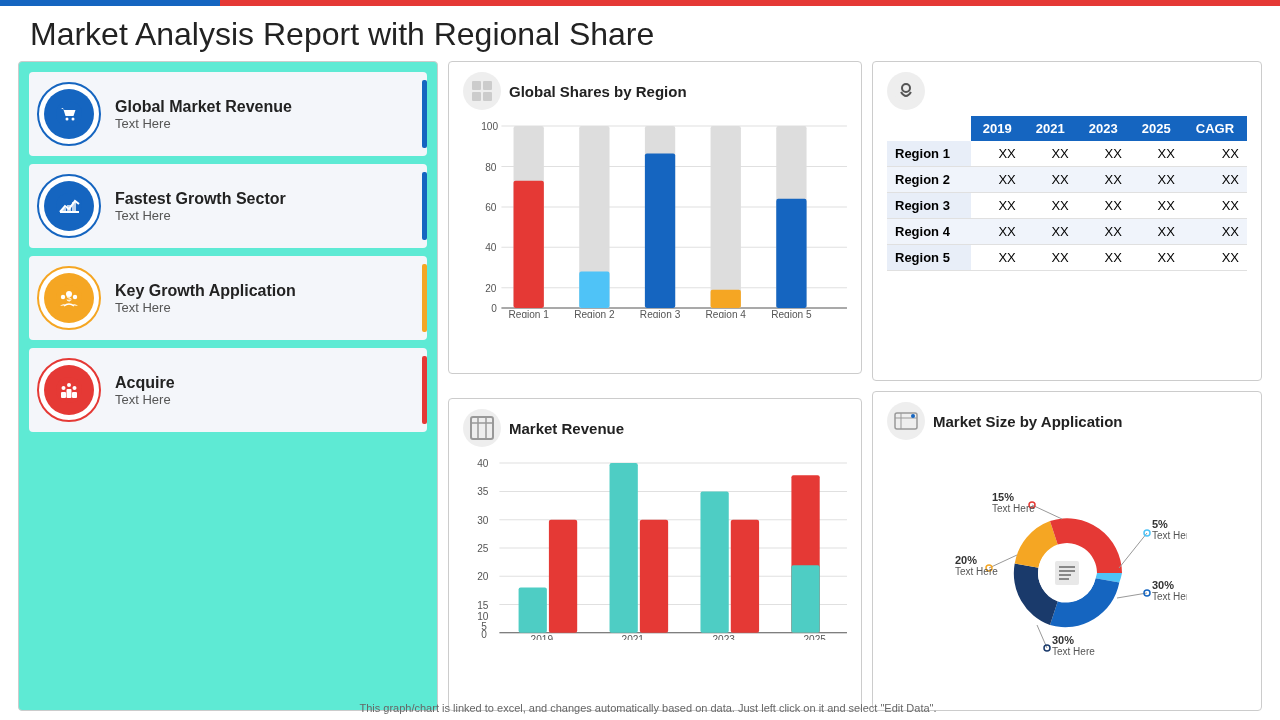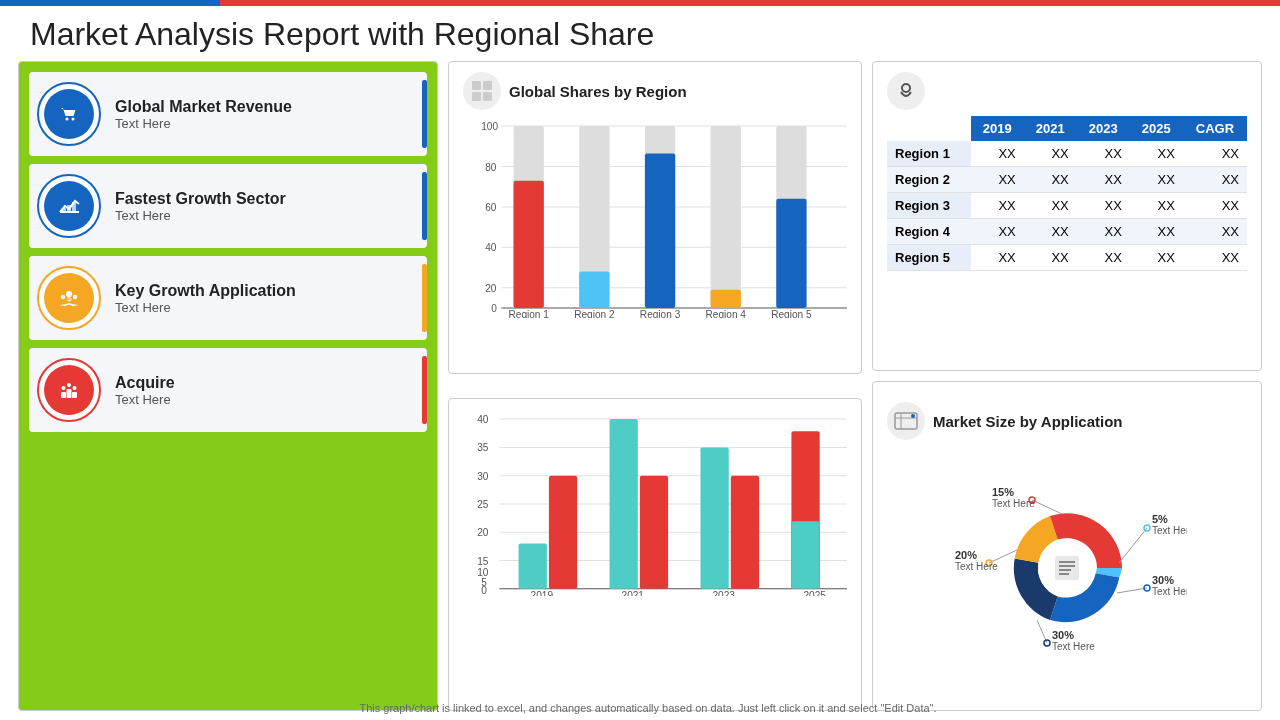--- a/index.html
+++ b/index.html
@@ -36,21 +36,21 @@
     
     .left-panel {
       width: 420px;
       min-width: 420px;
       display: flex;
       flex-direction: column;
       gap: 8px;
       border: 1.5px solid #ccc;
       border-radius: 4px;
       padding: 10px 10px;
-      background: #84cc16;
+      background: #5eead4;
     }
 
     .kpi-card {
       display: flex;
       align-items: center;
       gap: 14px;
       padding: 10px 8px;
       background: #f4f6fa;
       border-radius: 4px;
       position: relative;
@@ -185,21 +185,21 @@
     table.region-table td:first-child {
       background: #e8eef8;
       font-weight: 600;
       text-align: left;
     }
 
     .donut-box {
       border: 1.5px solid #ccc;
       border-radius: 4px;
       background: #fff;
-      padding: 20px 14px;
+      padding: 10px 14px;
       flex: 1;
       display: flex;
       flex-direction: column;
     }
 
     .donut-container {
       display: flex;
       align-items: center;
       justify-content: center;
       flex: 1;
@@ -372,20 +372,31 @@
         <rect x="245" y="172" width="30" height="18" fill="#f5a623" rx="2"></rect>
         <text x="260" y="200" text-anchor="middle" class="bar-label">Region 4</text>
 
         <rect x="310" y="10" width="30" height="180" fill="#ddd" rx="2"></rect>
         <rect x="310" y="82" width="30" height="108" fill="#1565c0" rx="2"></rect>
         <text x="325" y="200" text-anchor="middle" class="bar-label">Region 5</text>
       </svg>
     </div>
 
     <div class="chart-box">
+      <div class="chart-title">
+        <div class="chart-icon-wrap">
+          <svg width="24" height="24" viewBox="0 0 24 24">
+            <rect x="1" y="1" width="22" height="22" rx="2" fill="none" stroke="#999" stroke-width="2"></rect>
+            <line x1="1" y1="7" x2="23" y2="7" stroke="#999" stroke-width="1.5"></line>
+            <line x1="8" y1="1" x2="8" y2="23" stroke="#999" stroke-width="1.5"></line>
+            <line x1="16" y1="1" x2="16" y2="23" stroke="#999" stroke-width="1.5"></line>
+          </svg>
+        </div>
+        <span>Market Revenue</span>
+      </div>
       <svg viewBox="0 0 380 185" width="100%">
 
         <text x="14" y="14" class="axis-label">40</text>
         <text x="14" y="42" class="axis-label">35</text>
         <text x="14" y="70" class="axis-label">30</text>
         <text x="14" y="98" class="axis-label">25</text>
         <text x="14" y="126" class="axis-label">20</text>
         <text x="14" y="154" class="axis-label">15</text>
         <text x="14" y="165" class="axis-label">10</text>
         <text x="18" y="175" class="axis-label">5</text>

